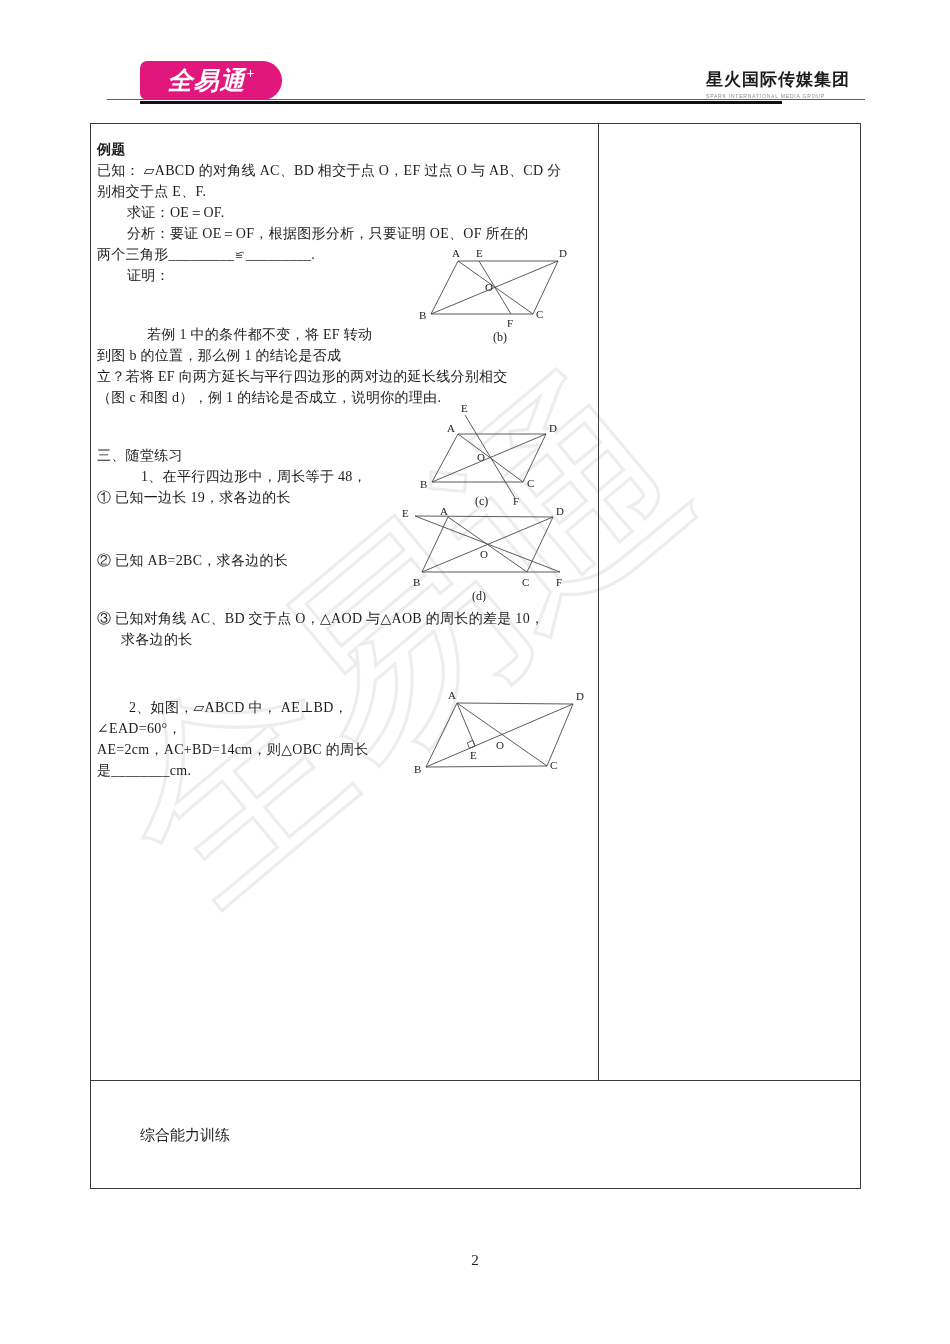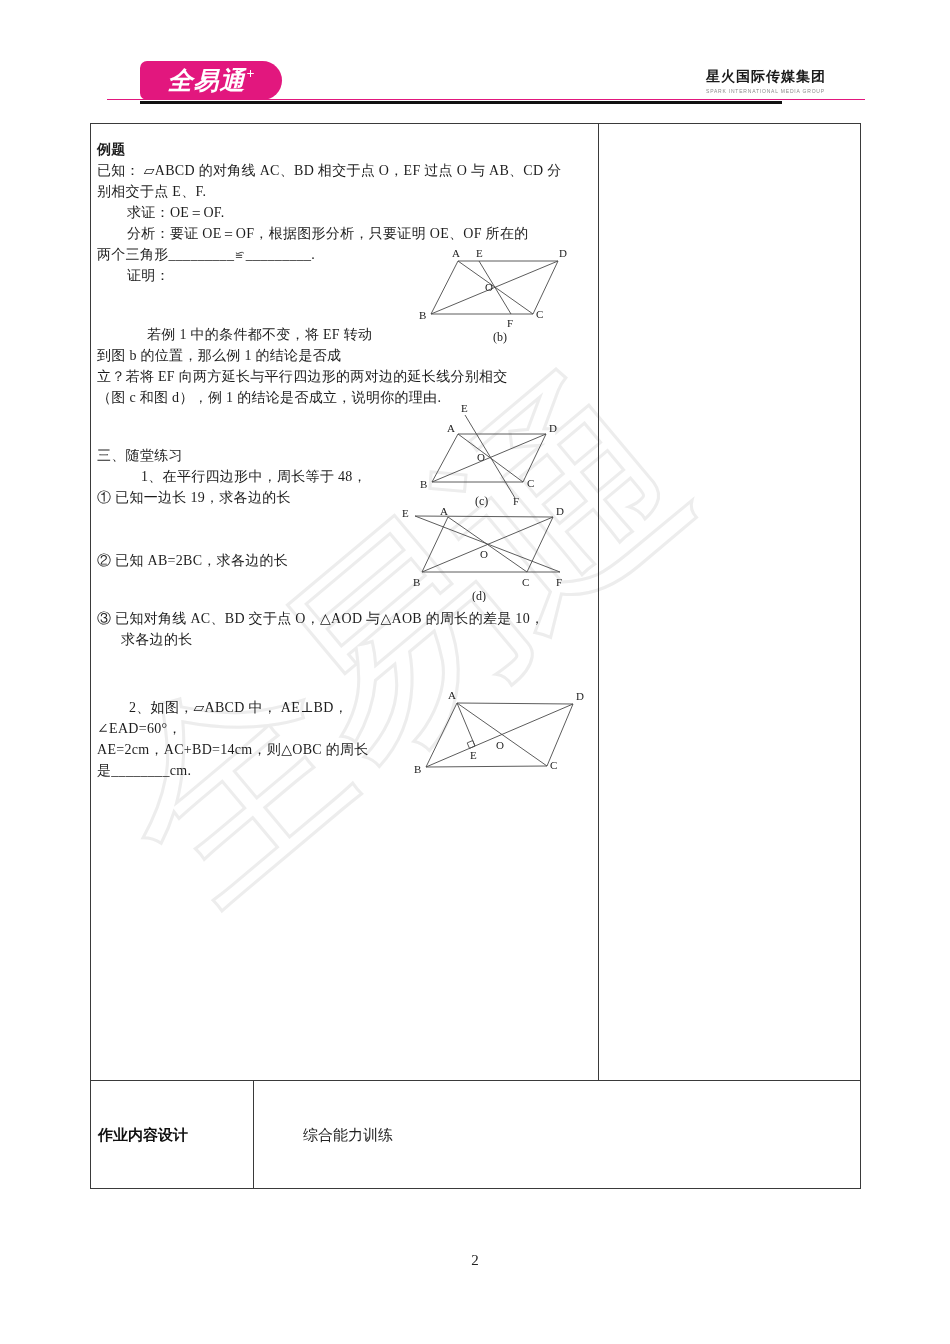--- a/index.html
+++ b/index.html
@@ -15,21 +15,21 @@
     display:flex;align-items:center;justify-content:center;
   }
   .logo-text{
     color:#ffffff;font-size:25px;font-style:italic;font-weight:bold;
     letter-spacing:1px;font-family:"Liberation Serif",serif;line-height:1;
   }
   .logo-plus{color:#ffffff;font-size:14px;font-weight:bold;margin-left:1px;margin-top:-14px;}
   .brand{position:absolute;left:706px;top:68px;width:160px;text-align:left;}
   .brand-name{
     font-family:"Liberation Sans","DejaVu Sans",sans-serif;
-    font-size:14px;font-weight:bold;letter-spacing:1px;color:#1a1a1a;white-space:nowrap;
+    font-size:17px;font-weight:bold;letter-spacing:1px;color:#1a1a1a;white-space:nowrap;
   }
   .brand-sub{
     font-family:"Liberation Sans","DejaVu Sans",sans-serif;
     font-size:5px;letter-spacing:0.8px;color:#8a8a8a;margin-top:2px;white-space:nowrap;
   }
   .rule-pink{position:absolute;left:107px;top:99px;width:758px;height:1px;background:#e2177e;}
   .rule-black{position:absolute;left:140px;top:101px;width:642px;height:3px;background:#111111;}
 
   
   .watermark{
@@ -197,19 +197,18 @@
         <text x="140" y="84">C</text>
         <text x="86" y="64">O</text>
         <text x="60" y="74">E</text>
       </svg>
 
     </div>
     <div class="cell-side"></div>
   </div>
 
   <div class="row-footer">
-    <div class="cell-hw-label">作业内容设计</div>
     <div class="cell-hw-value">综合能力训练</div>
   </div>
 
 </div>
 
 <div class="page-num">2</div>
 
 </body></html>

